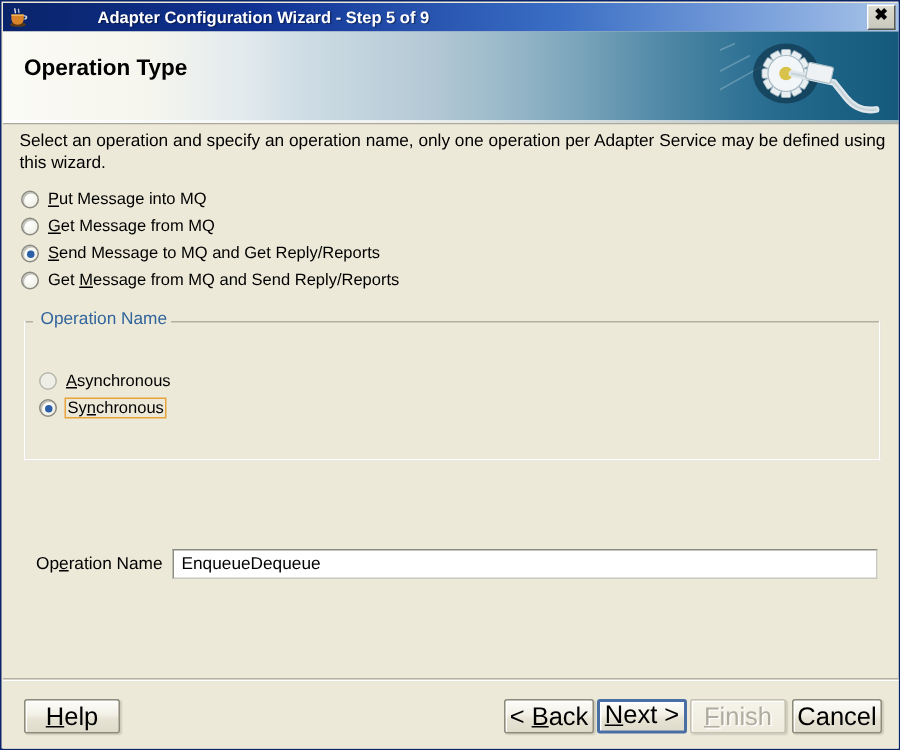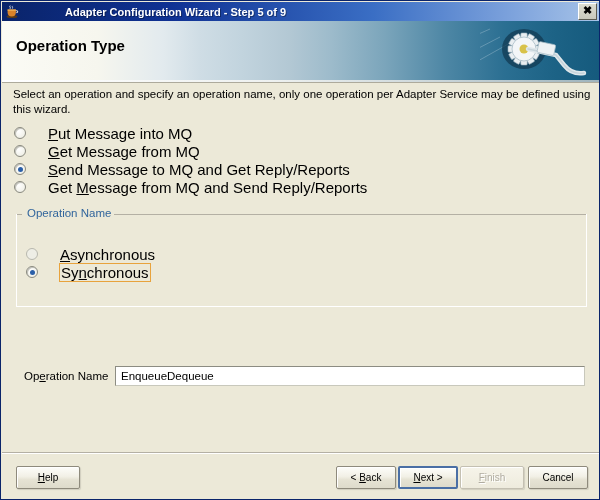--- a/index.html
+++ b/index.html
@@ -142,22 +142,22 @@
     width: 5px; height: 5px;
     border-radius: 50%;
     background: #2b5fa8;
   }
   .radio.disabled {
     border-color: #b8b8ae;
     background: #eeeee6;
     box-shadow: none;
   }
   .radio-label {
-    margin-left: 22px;
-    font-size: 15px;
+    margin-left: 6px;
+    font-size: 11px;
     color: #000;
     white-space: nowrap;
   }
   .radio-label.disabled { color: #000; }
   .mn { text-decoration: underline; }
 
   
   #groupbox {
     position: absolute;
     left: 14px; top: 131px;
@@ -237,23 +237,23 @@
   .btn {
     position: absolute;
     top: 12px;
     height: 23px;
     background: linear-gradient(to bottom, #fdfdfa 0%, #f2f0e6 45%, #e6e3d4 60%, #dedbcb 100%);
     border: 1px solid #8e8a7c;
     border-radius: 2px;
     box-shadow: inset 1px 1px 0 #ffffff, 1px 1px 1px rgba(0,0,0,.12);
     box-sizing: border-box;
     display: flex;
-    align-items: center;
+    align-items: flex-end;
     justify-content: center;
-    font-size: 10px;
+    font-size: 17px;
     color: #000;
     cursor: default;
     user-select: none;
   }
   .btn.default {
     border: 2px solid #4a6fa5;
     box-shadow: inset 1px 1px 0 #ffffff;
   }
   .btn.disabled {
     color: #b0aca0;

